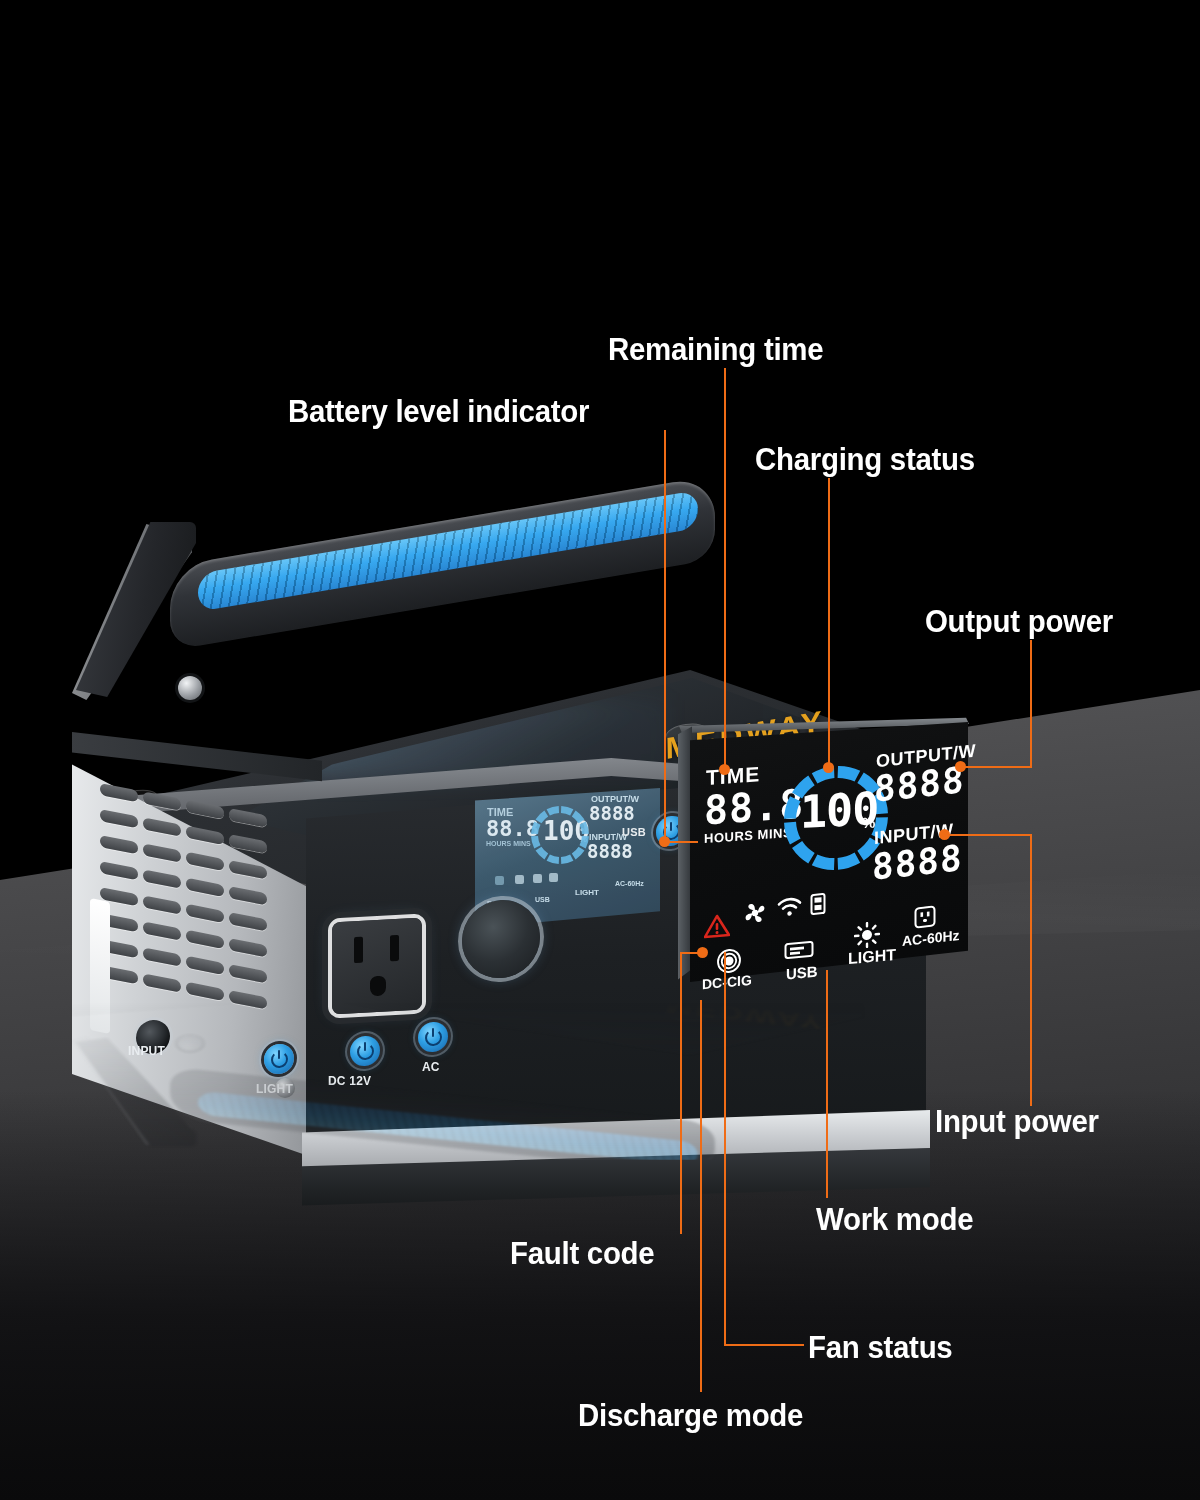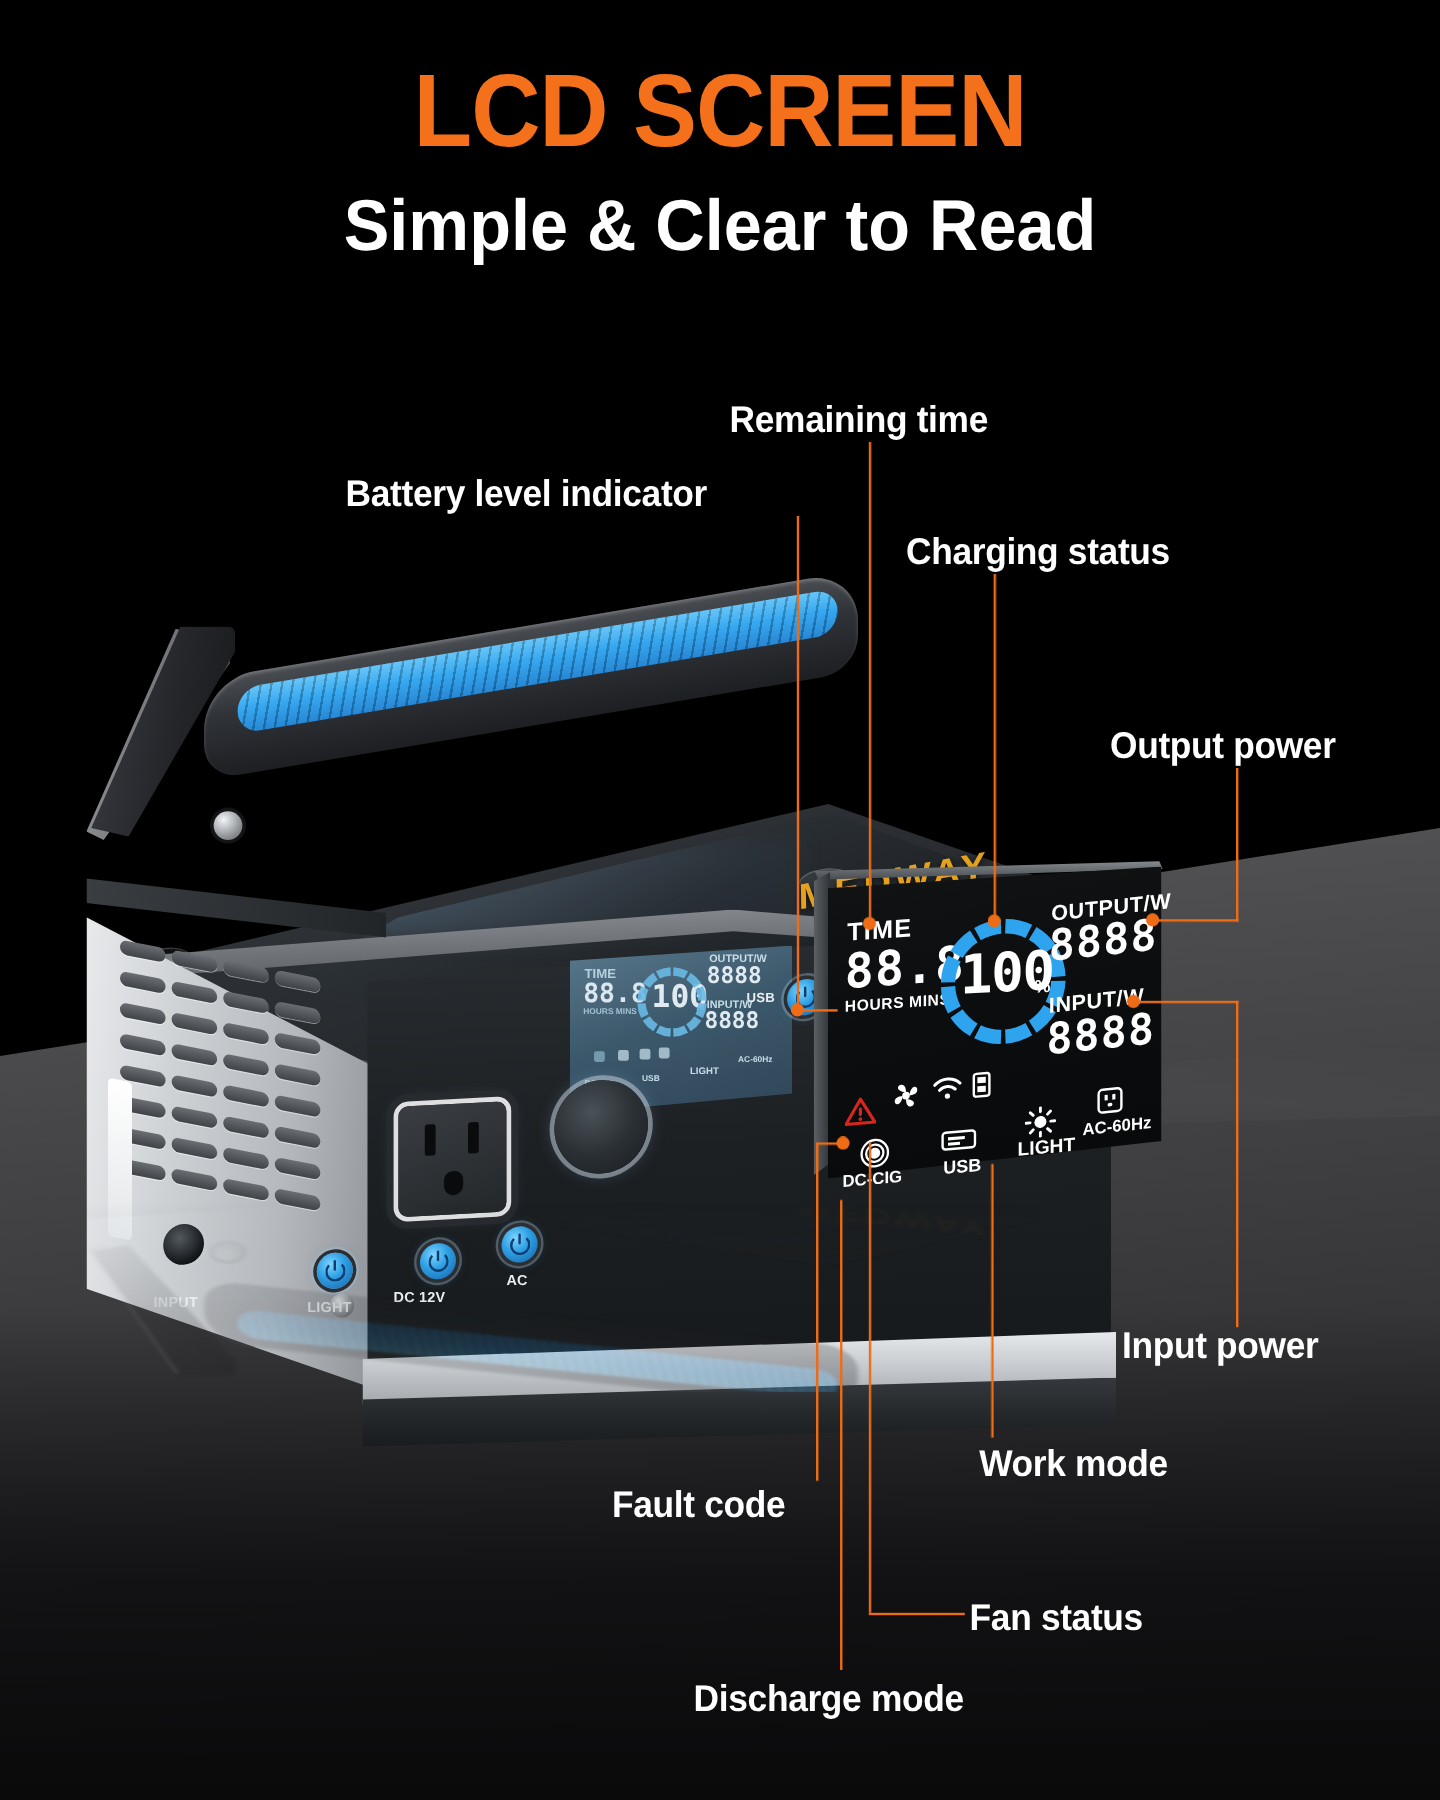--- a/index.html
+++ b/index.html
@@ -307,24 +307,20 @@
 </style>
 </head>
 <body>
 
 <div id="stage">
 
   <div class="floor"></div>
   <div class="floor-hi"></div>
   <div class="floor-dark"></div>
 
-  <div class="headline">
-    <div class="title-main" style="color:#f4701a">LCD SCREEN</div>
-    <div class="title-sub">Simple &amp; Clear to Read</div>
-  </div>
 
   <div id="product">
 
     <div class="handle-outer">
       <div class="handle-bar"></div>
       <div class="handle-grip"></div>
     </div>
     <div class="handle-arm-edge"></div>
     <div class="handle-arm"></div>
     <div class="handle-screw"></div>
@@ -435,21 +431,21 @@
     <div class="btn" style="left:348px;top:522px;transform:skewY(-3deg)">
         <i class="pwr-stick"></i>
       </div>
     <div class="btn-label" style="left:352px;top:560px">AC</div>
 
     <div class="btn" style="left:586px;top:316px;transform:skewY(-6deg)">
         <i class="pwr-stick"></i>
       </div>
     <div class="btn-label" style="left:552px;top:326px;font-size:11px">USB</div>
 
-    <div class="btn-label" style="left:58px;top:578px">INPUT</div>
+    <div class="btn-label" style="left:58px;top:544px">INPUT</div>
 
     <div class="front-base"></div>
     <div class="front-base2"></div>
   </div>
 
   <div id="reflection">
       <div style="position: absolute; left: 0px; top: 0px;">
 
     <div class="handle-outer">
       <div class="handle-bar"></div>

